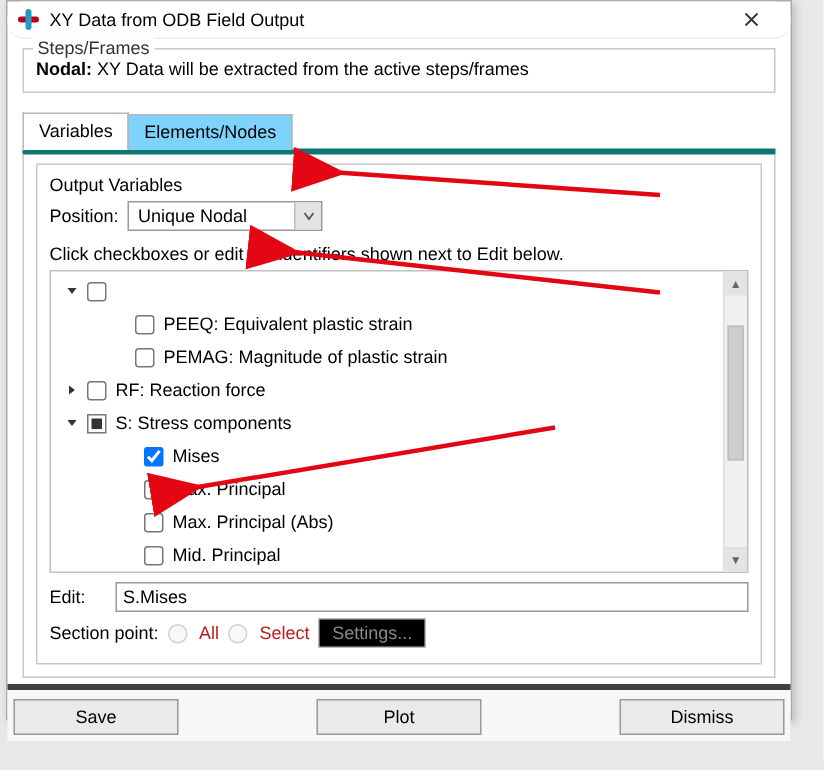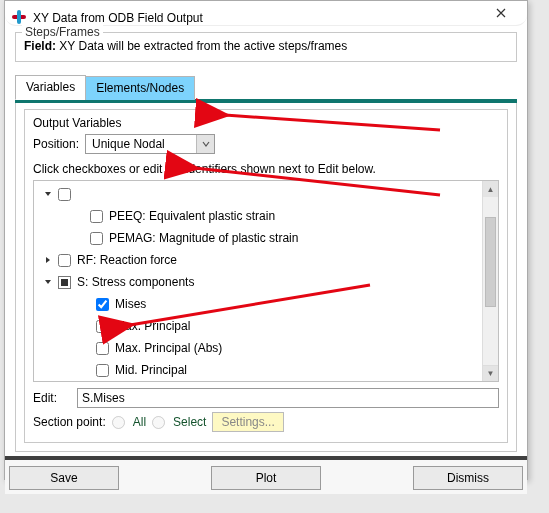--- a/index.html
+++ b/index.html
@@ -1,18 +1,18 @@
 <!DOCTYPE html>
 <html><head>
 <meta charset="utf-8">
 <style>
   * { box-sizing: border-box; font-family: "Segoe UI", Tahoma, sans-serif; font-size: 12px; }
   body { margin: 0; background: #e8e8e8; width: 549px; height: 513px; overflow: hidden; position: relative; }
   .window { position: absolute; left: 4px; top: 0; width: 524px; height: 480px; background: #fff; border: 1px solid #aaa; box-shadow: 2px 2px 6px rgba(0,0,0,.2); display: flex; flex-direction: column; }
-  .titlebar { height: 28px; background: #fff; display: flex; align-items: flex-end; padding: 0 6px; border-bottom: 1px solid #eee; border-radius: 11px; }
+  .titlebar { height: 28px; background: #fff; display: flex; align-items: center; padding: 0 6px; border-bottom: 1px solid #eee; border-radius: 11px; }
   .titlebar .app-icon { width: 16px; height: 16px; margin-right: 6px; }
   .titlebar .title { flex: 1; }
   .titlebar .close { width: 40px; height: 24px; display:flex; align-items:center; justify-content:center; cursor:pointer; }
   .body { padding: 6px 10px 4px 10px; flex:1; display:flex; flex-direction:column; }
   .frame { border:1px solid #c8c8c8; margin-bottom:8px; padding:6px 8px 8px 8px; position:relative; }
   .frame > .legend { position:absolute; top:-8px; left:6px; background:#fff; padding:0 3px; color:#333; }
   .noteRow { display:flex; align-items:center; gap:10px; }
   .noteRow .note { flex:1; }
   .noteRow b { font-weight:bold; }
   .stepsBtn { height:24px; border:1px solid #9a9a9a; background:#eaeaea; padding:0 8px; cursor:pointer; }
@@ -37,22 +37,22 @@
   .chk { width:13px; height:13px; margin:0 6px 0 0; }
   .tri { width:13px; height:13px; border:1px solid #777; display:inline-block; margin:0 6px 0 0; background:#fff; position:relative; }
   .tri::after { content:""; position:absolute; left:2px; top:2px; width:7px; height:7px; background:#333; }
   .scrollbar { position:absolute; right:0; top:0; bottom:0; width:16px; background:#f0f0f0; border-left:1px solid #ddd; }
   .sbBtn { height:16px; background:#e4e4e4; display:flex; align-items:center; justify-content:center; font-size:8px; color:#666; cursor:pointer; }
   .sbThumb { position:absolute; left:2px; right:2px; top:36px; height:90px; background:#cdcdcd; border:1px solid #bbb; }
   .sbBtn.down { position:absolute; bottom:0; left:0; right:0; border-top:1px solid #ddd; }
   .editRow { display:flex; align-items:center; gap:20px; margin-top:6px; }
   .editInput { flex:1; height:20px; border:1px solid #999; padding:0 4px; background:#fff; }
   .radio { margin:0 2px 0 0; }
-  .disabled { color:#14532d; }
-  .settingsBtn { height:20px; border:1px solid #bbb; background:#fef9c3; color:#888; padding:0 8px; cursor:pointer; }
+  .disabled { color:#b91c1c; }
+  .settingsBtn { height:20px; border:1px solid #bbb; background:#000000; color:#888; padding:0 8px; cursor:pointer; }
   .buttons { display:flex; justify-content:space-between; padding:6px 4px 4px 4px; background:#f7f7f7; border-top:4px solid #404040; }
   .btnMain { width:110px; height:24px; border:1px solid #9a9a9a; background:#eaeaea; cursor:pointer; }
   
   .arrows { position:absolute; left:0; top:0; width:549px; height:513px; pointer-events:none; }
 </style>
 </head>
 <body>
 
 <div class="window">
   <div class="titlebar">
@@ -68,21 +68,21 @@
           <path d="M1 1 L9 9 M9 1 L1 9" stroke="#333" stroke-width="1.2"></path>
         </svg>
     </span>
   </div>
 
   <div class="body">
     <div class="frame">
       <span class="legend">Steps/Frames</span>
       <div class="noteRow">
         <div class="note">
-          <b>Field:</b><span> XY Data will be extracted from the active steps/frames</span>
+          <b>Nodal:</b><span> XY Data will be extracted from the active steps/frames</span>
         </div>
       </div>
     </div>
 
     <div class="tabs">
       <div class="tab active">Variables</div>
       <div class="tab">Elements/Nodes</div>
     </div>
 
     <div class="inner">

